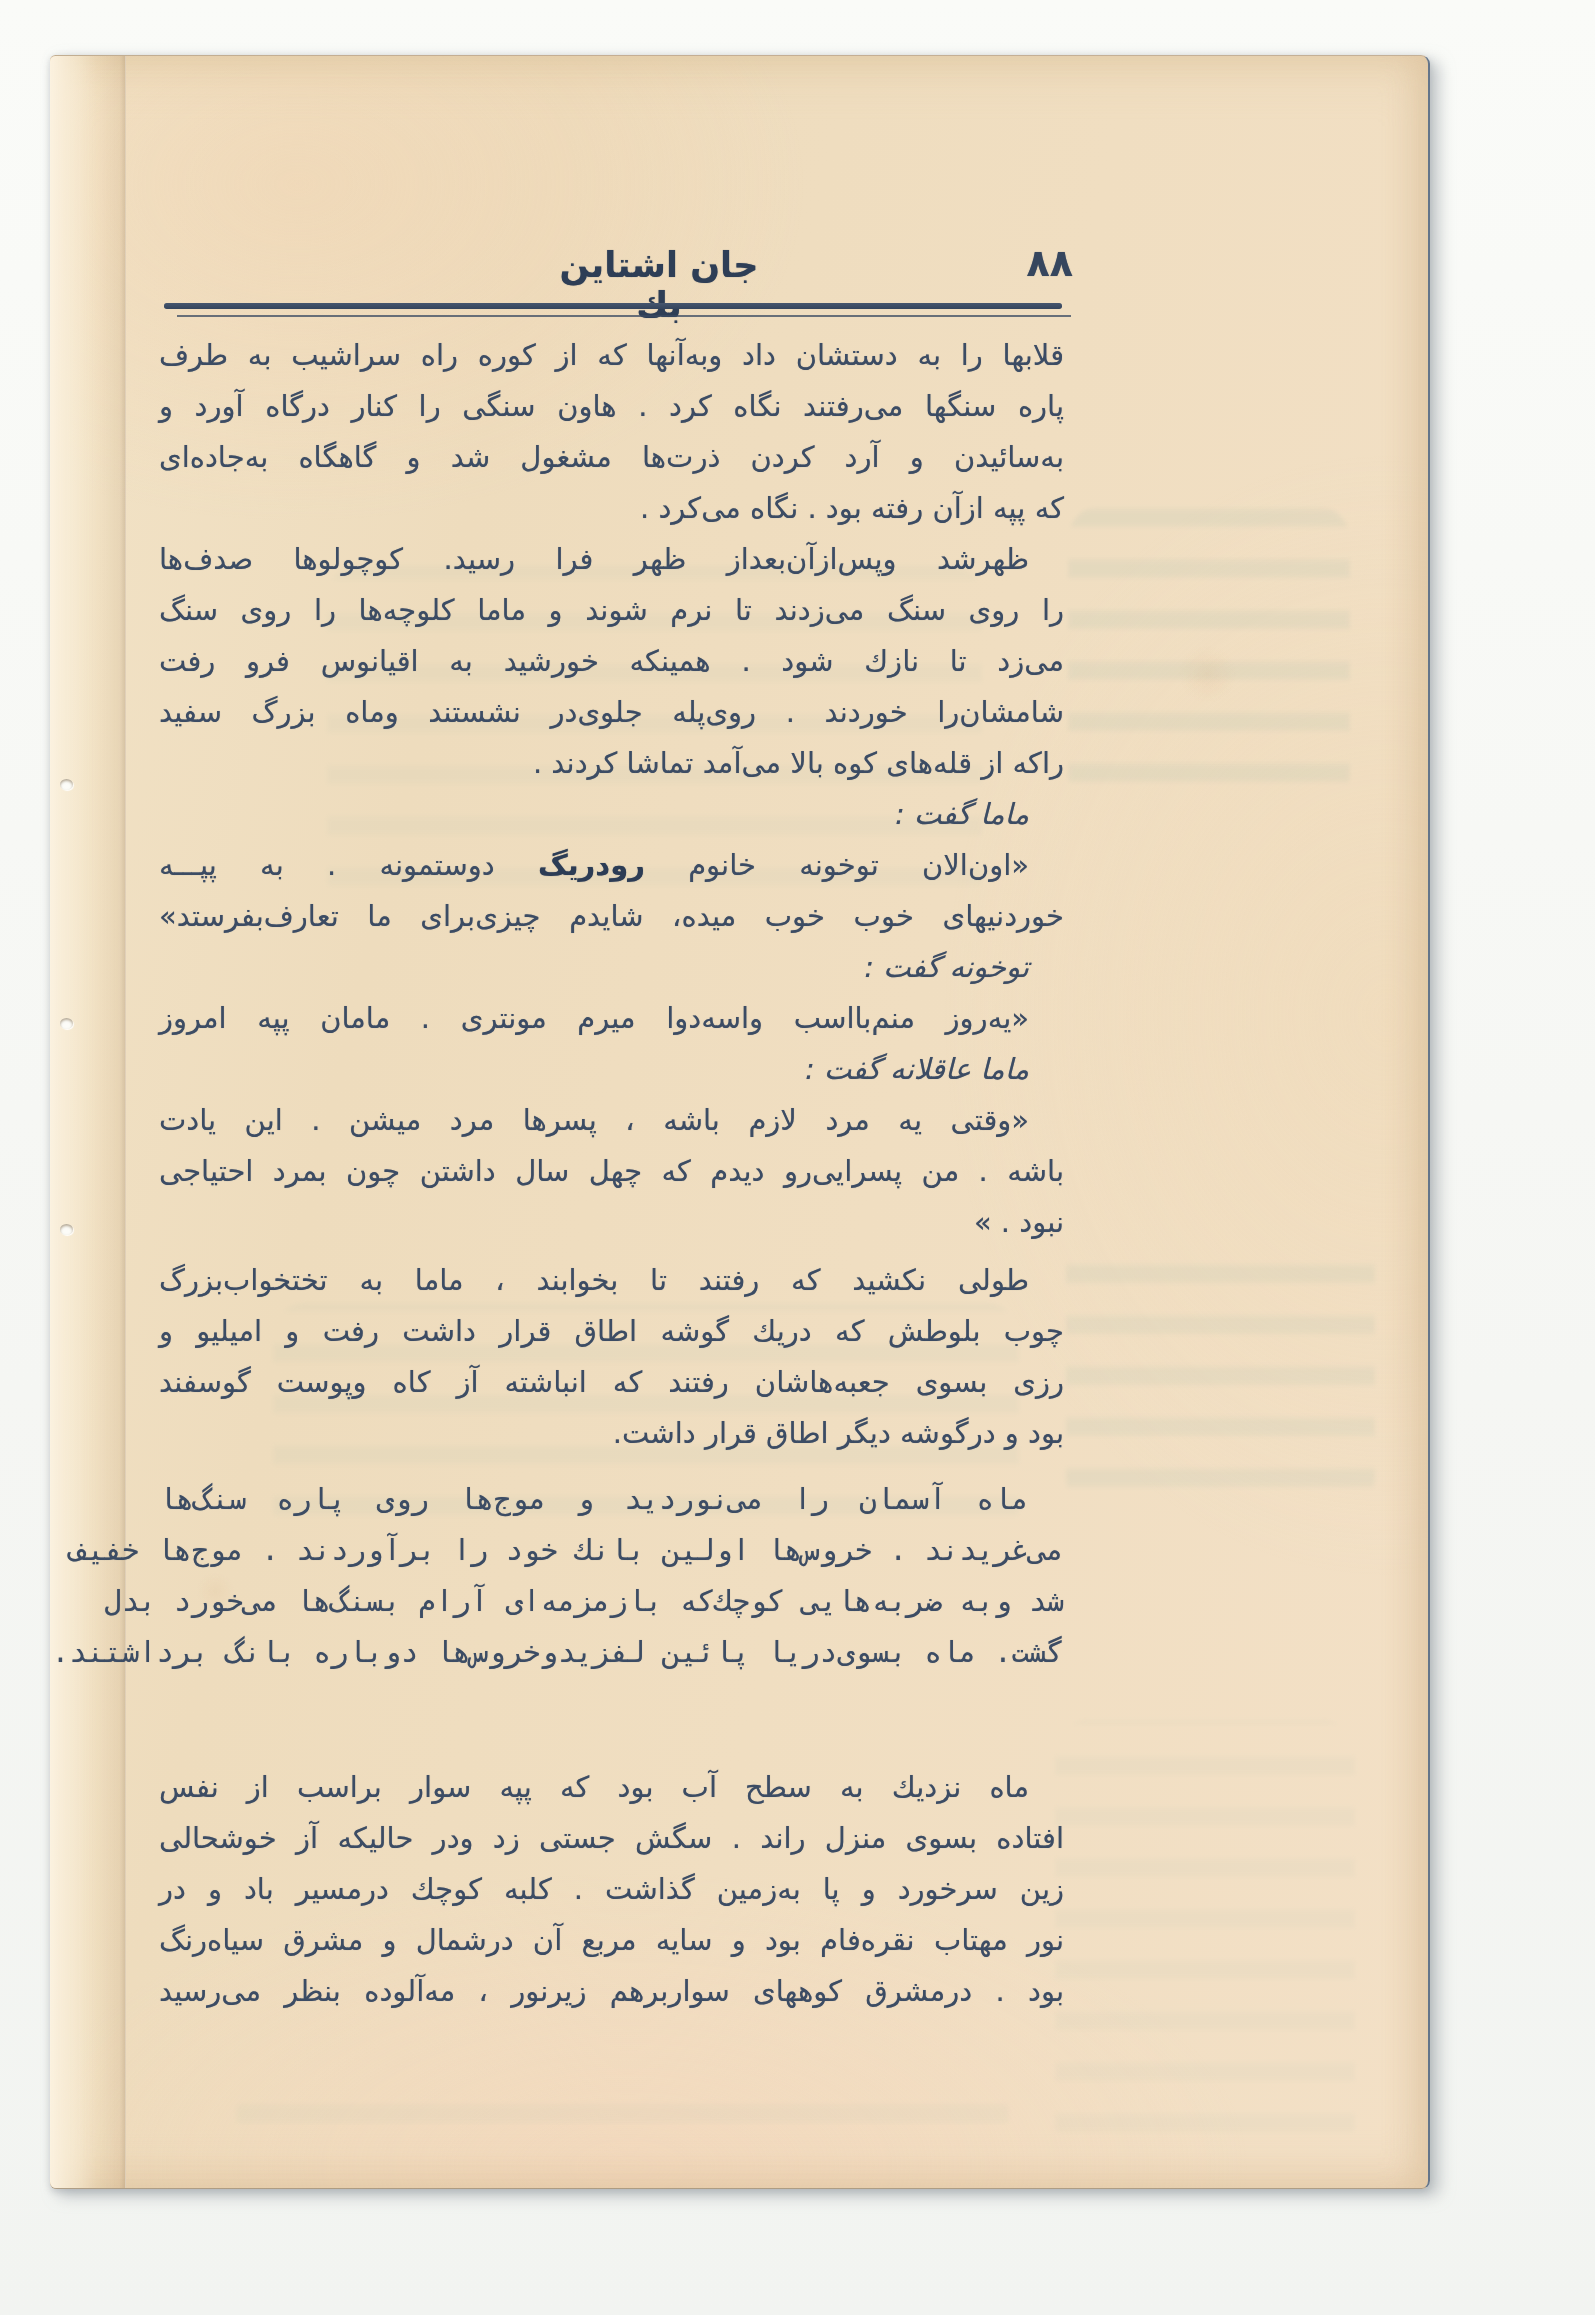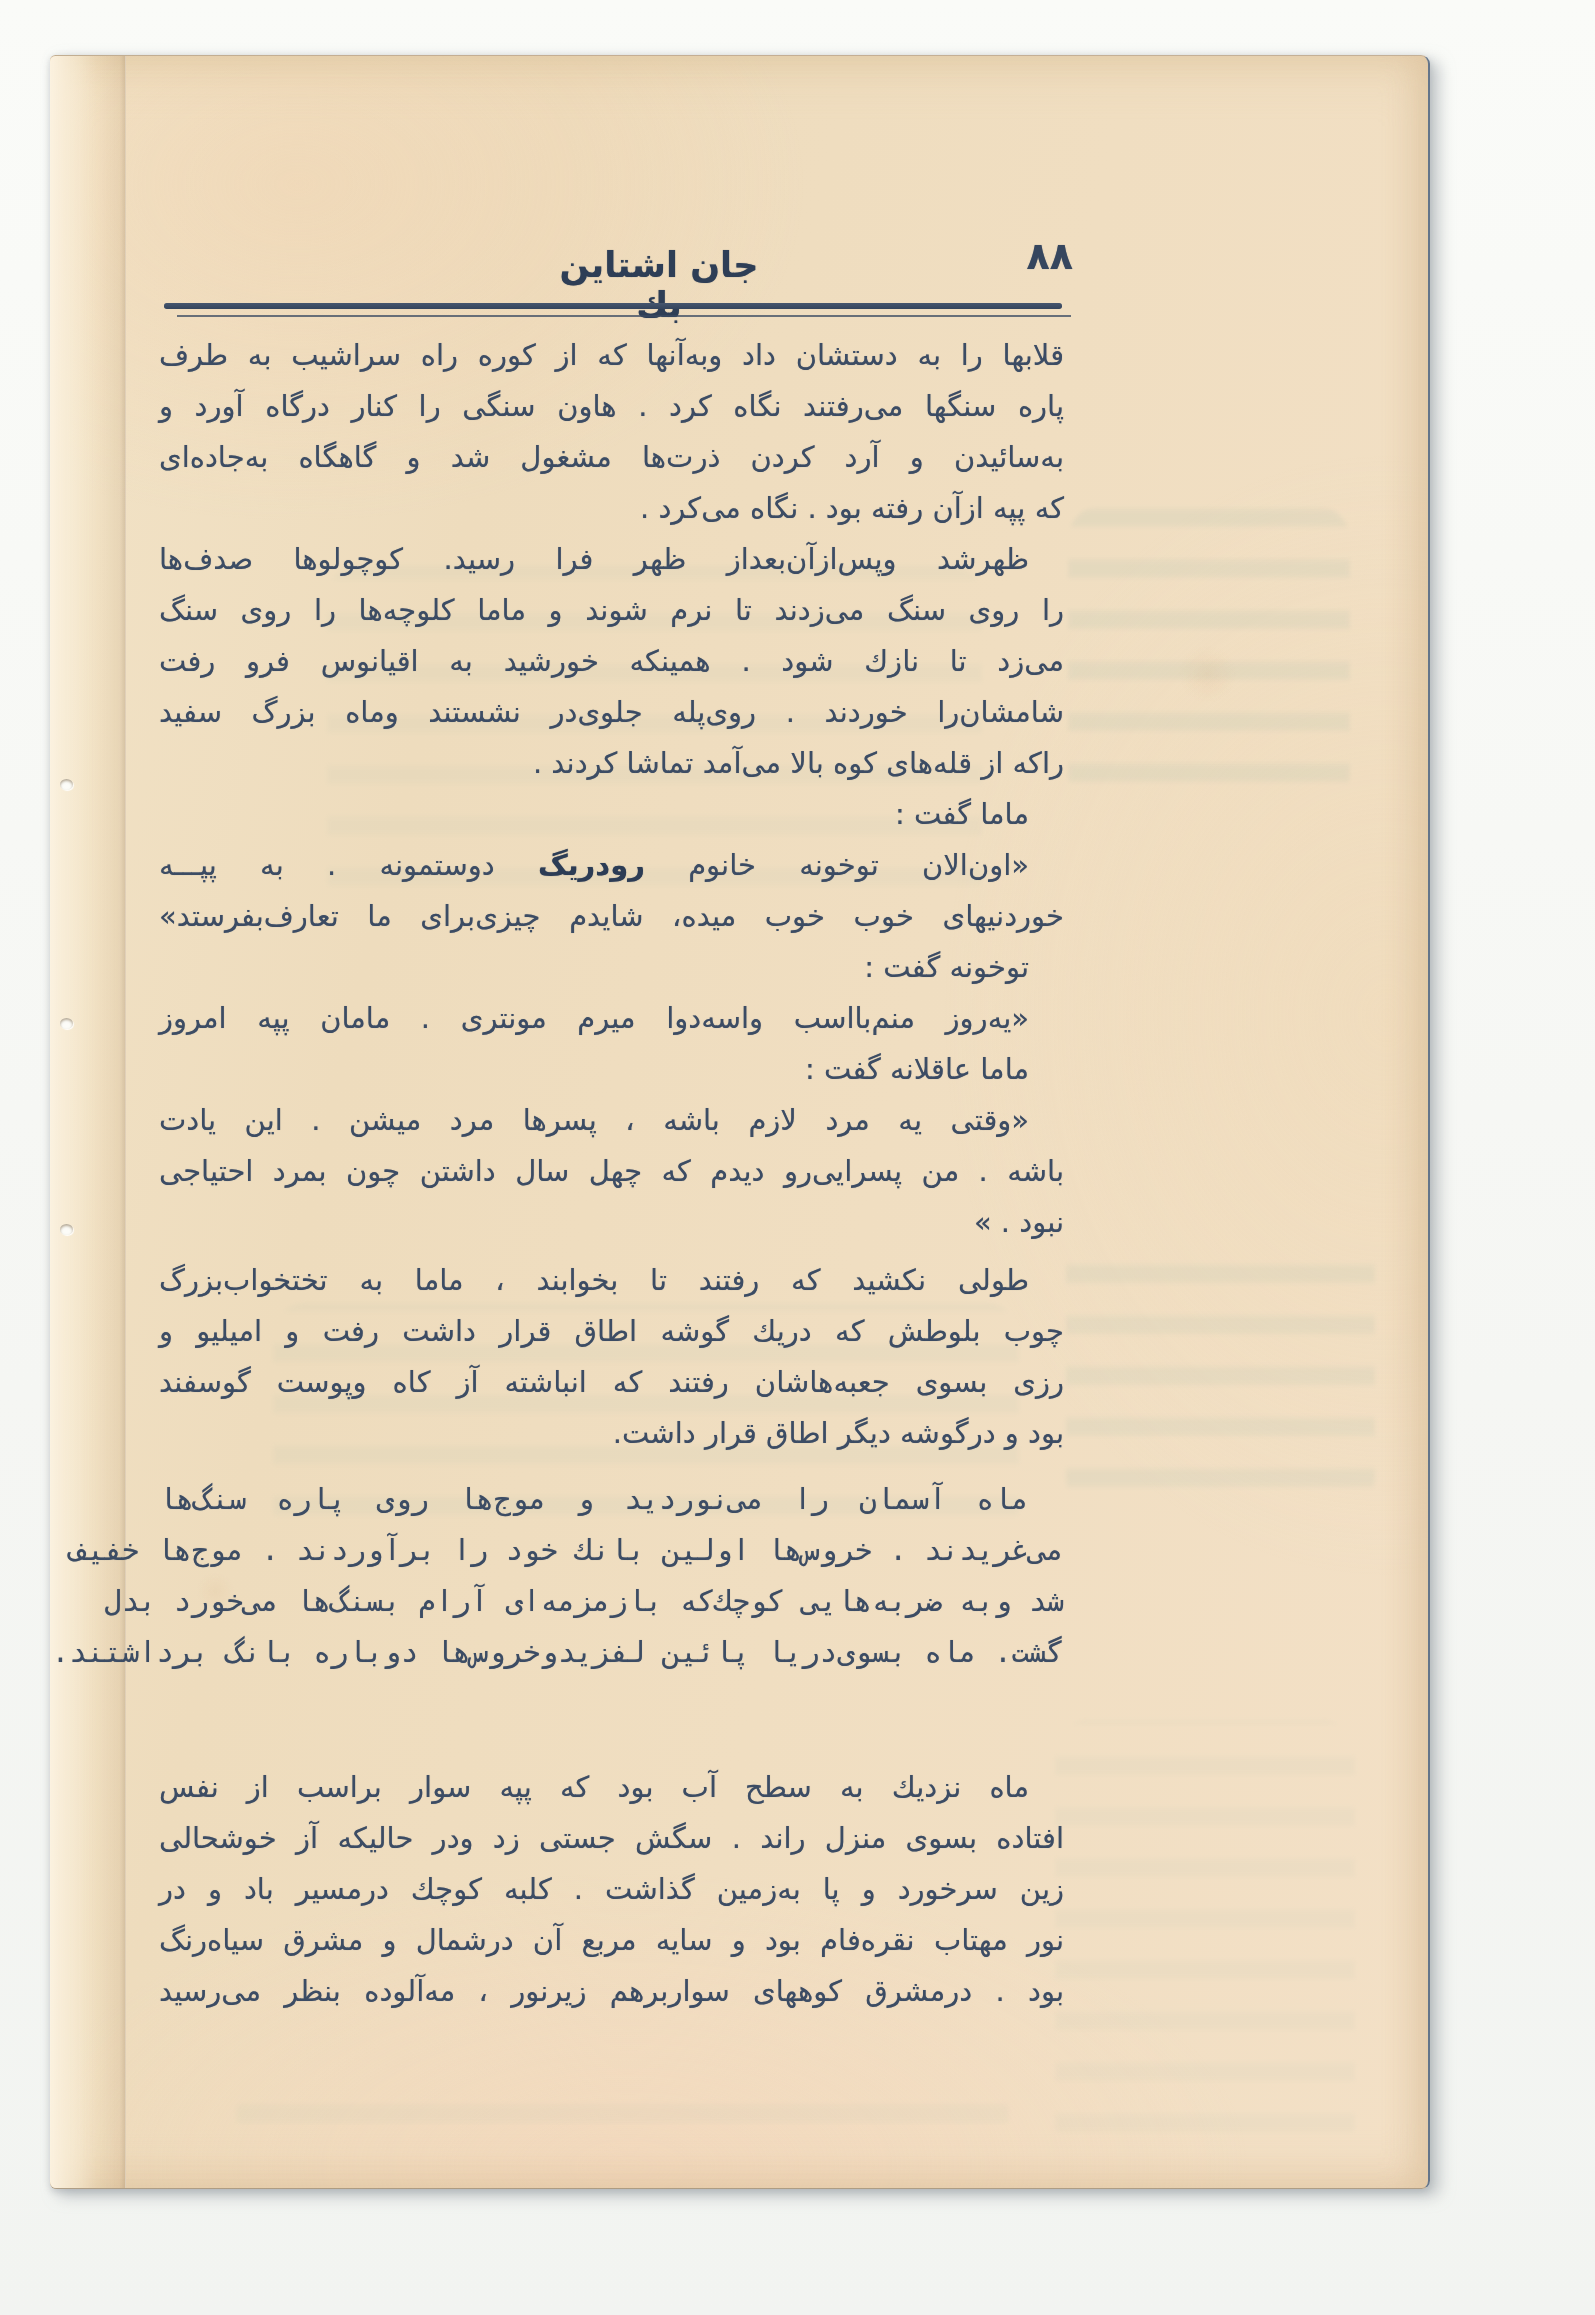--- a/index.html
+++ b/index.html
@@ -65,21 +65,21 @@
     position: absolute;
     top: 189px; left: 491px; width: 236px;
     text-align: center;
     direction: rtl;
     font-size: 35px; font-weight: bold;
     color: #2e3e56;
     text-shadow: 0 0 0.9px rgba(46,62,86,0.7);
   }
   .page-number {
     position: absolute;
-    top: 178px; left: 968px; width: 55px;
+    top: 185px; left: 968px; width: 55px;
     text-align: right;
     font-size: 38px; font-weight: bold;
     color: #36465e;
     text-shadow: 0 0 0.9px rgba(54,70,94,0.6);
   }
   .rule-thick {
     position: absolute;
     left: 114px; top: 247px;
     width: 898px; height: 5.5px;
     background: linear-gradient(180deg, #46566e, #34445c);
@@ -107,21 +107,21 @@
     font-size: 29px;
     color: #3c4c64;
     text-shadow: 0 0 0.7px rgba(60,76,100,0.55);
     text-align: justify;
     text-align-last: justify;
     white-space: nowrap;
     overflow: visible;
   }
   .tline.indent { padding-right: 35px; }
   .tline.lastline { text-align-last: start; white-space: normal; }
-  .para.speaker .tline { text-align-last: start; }
+  .para.speaker .tline { text-align-last: start; font-style: italic; }
   .bold { font-weight: bold; color: #2c3c55; text-shadow: 0 0 0.9px rgba(44,60,85,0.7); }
 
   
   .ghost {
     position: absolute;
     filter: blur(2.3px);
     border-radius: 33px;
     background: repeating-linear-gradient(0deg,
       transparent 0px, transparent 22px,
       rgba(118,166,156,0.20) 26px, rgba(118,166,156,0.20) 40px,

